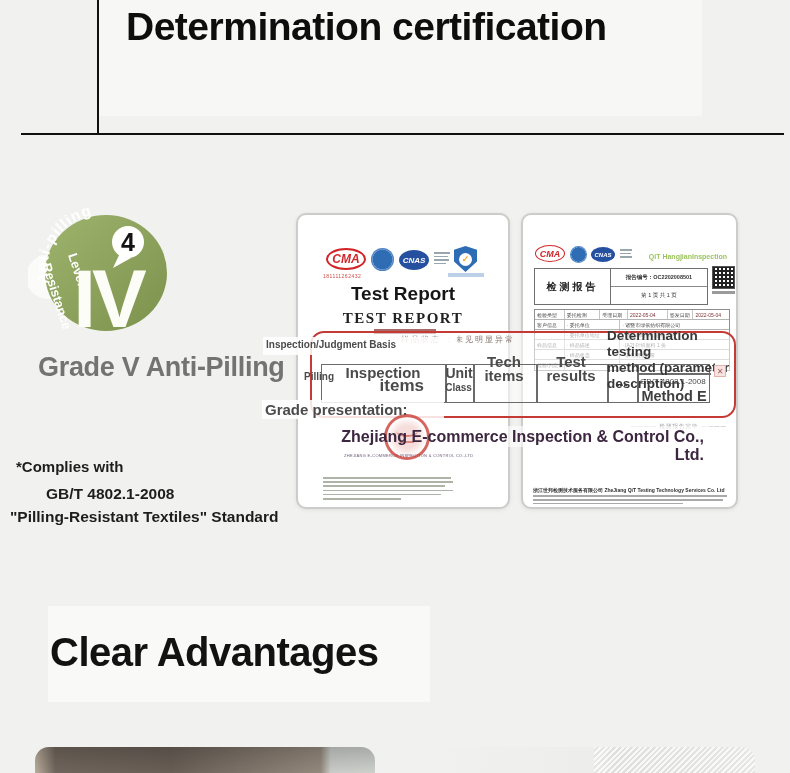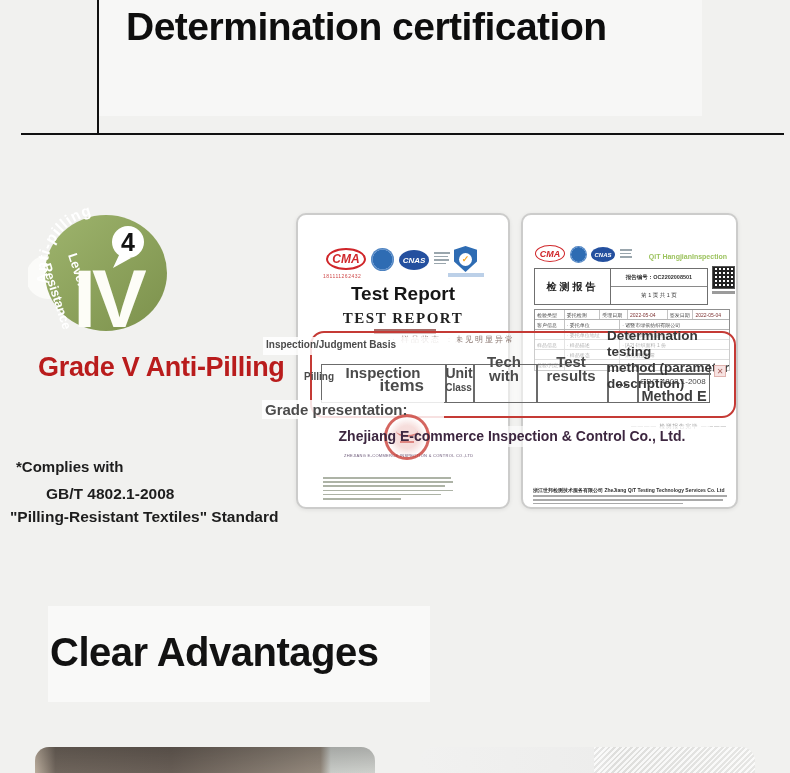--- a/index.html
+++ b/index.html
@@ -8,21 +8,21 @@
 
   
   .header-panel { position:absolute; left:98px; top:0; width:604px; height:116px; background:rgba(255,255,255,0.45); }
   .header-vline { position:absolute; left:97px; top:0; width:2px; height:134px; background:#101010; }
   .header-hline { position:absolute; left:21px; top:133px; width:763px; height:2px; background:#101010; }
   .page-title { position:absolute; left:126px; top:2px; width:620px; font-size:39px; font-weight:800; letter-spacing:-0.5px; color:#0e0e0e; line-height:1.26; }
 
   
   .badge-wrap { position:absolute; left:28px; top:205px; width:170px; height:150px; }
 
-  .grade-title { position:absolute; left:38px; top:352px; font-size:27px; font-weight:800; color:#b91c1c; letter-spacing:-0.3px; }
+  .grade-title { position:absolute; left:38px; top:352px; font-size:27px; font-weight:800; color:#737373; letter-spacing:-0.3px; }
   .note-1 { position:absolute; left:16px; top:458px; font-size:15px; font-weight:700; color:#1d1d1d; }
   .note-2 { position:absolute; left:46px; top:485px; font-size:15.5px; font-weight:700; color:#1d1d1d; }
   .note-3 { position:absolute; left:10px; top:508px; font-size:15.5px; font-weight:700; color:#1d1d1d; }
 
   
   .cert { position:absolute; top:213px; height:296px; background:#ffffff; border:2px solid #cccccb; border-radius:10px; box-shadow:0 1px 4px rgba(0,0,0,0.08); }
   .cert-left { left:296px; width:214px; }
   .cert-right { left:521px; width:217px; }
 
   
@@ -79,21 +79,21 @@
   .ov-box { position:absolute; left:310px; top:331px; width:426px; height:87px; border:2.5px solid #c53a35; border-radius:14px; background:rgba(255,255,255,0.55); z-index:4; }
   .ov-cn { position:absolute; left:392px; top:334px; font-size:8px; color:#8c7a74; letter-spacing:2px; z-index:5; }
   .band { position:absolute; background:rgba(255,255,255,0.85); z-index:5; }
   .band-basis { left:263px; top:337px; width:194px; height:18px; }
   .band-sample { left:262px; top:400px; width:182px; height:19px; }
   .band-company { left:338px; top:426px; width:372px; height:21px; background:rgba(255,255,255,0.6); }
   .ov-text { position:absolute; color:#4b4b4b; z-index:7; }
   .ov-basis { left:266px; top:339px; font-size:10px; font-weight:600; }
   .ov-pilling { left:304px; top:371px; font-size:10px; font-weight:600; z-index:8; }
   .ov-sample { left:265px; top:401px; font-size:15px; font-weight:600; }
-  .ov-company { left:328px; top:428px; width:368px; text-align:center; font-size:14px; font-weight:700; color:#3d2740; }
+  .ov-company { left:336px; top:428px; width:368px; text-align:right; font-size:16px; font-weight:700; color:#3d2740; }
 
   .ov-table { position:absolute; left:321px; top:364px; width:389px; height:39px; border:1.5px solid #6b6b6b; background:transparent; z-index:5; }
   .ov-v { position:absolute; top:0; width:1.5px; height:100%; background:#6b6b6b; }
   .ov-h-gbt { position:absolute; left:315px; top:8px; width:74px; height:1.5px; background:#6b6b6b; }
   .cell-text { position:absolute; z-index:6; color:#4b4b4b; font-weight:600; text-align:center; line-height:14px; }
   .ct-insp1 { left:322px; top:366px; width:122px; font-size:15px; }
   .ct-insp2 { left:312px; top:379px; width:112px; font-size:17px;text-align:right; }
   .ct-unit { left:445px; top:366px; width:28px; font-size:14px; }
   .ct-class { left:445px; top:381px; width:27px; font-size:10px; }
   .ct-tech { left:474px; top:355px; width:60px; font-size:15px; }
@@ -265,21 +265,21 @@
     <div class="ov-v" style="left:285px"></div>
     <div class="ov-v" style="left:315px"></div>
     <div class="ov-h-gbt"></div>
   </div>
 
   <div class="cell-text ct-insp1">Inspection</div>
   <div class="cell-text ct-insp2">items</div>
   <div class="ov-text ov-pilling">Pilling</div>
   <div class="cell-text ct-unit">Unit</div>
   <div class="cell-text ct-class">Class</div>
-  <div class="cell-text ct-tech">Tech with</div>
+  <div class="cell-text ct-tech">Tech items</div>
   <div class="cell-text ct-test">Test results</div>
   <div class="ov-determ">
     <span>Determination testing</span><br>
     <span>method (parameter</span><br>
     <span>description)</span>
   </div>
   <div class="cell-text ct-dash">---</div>
   <div class="cell-text ct-gbt">GB/T 4802.1-2008</div>
   <div class="cell-text ct-method">Method E</div>
   <div class="ov-close">✕</div>

